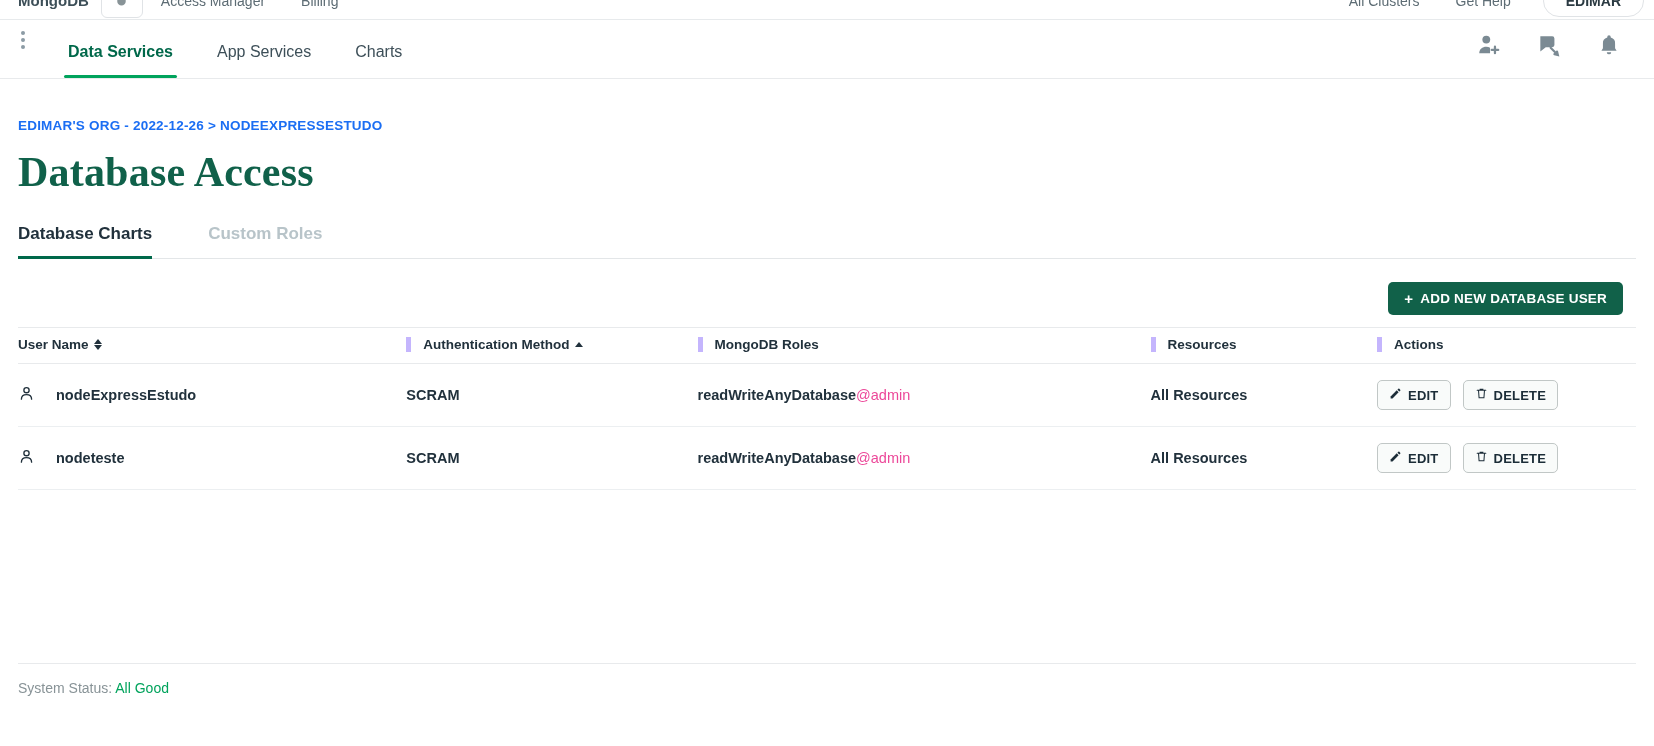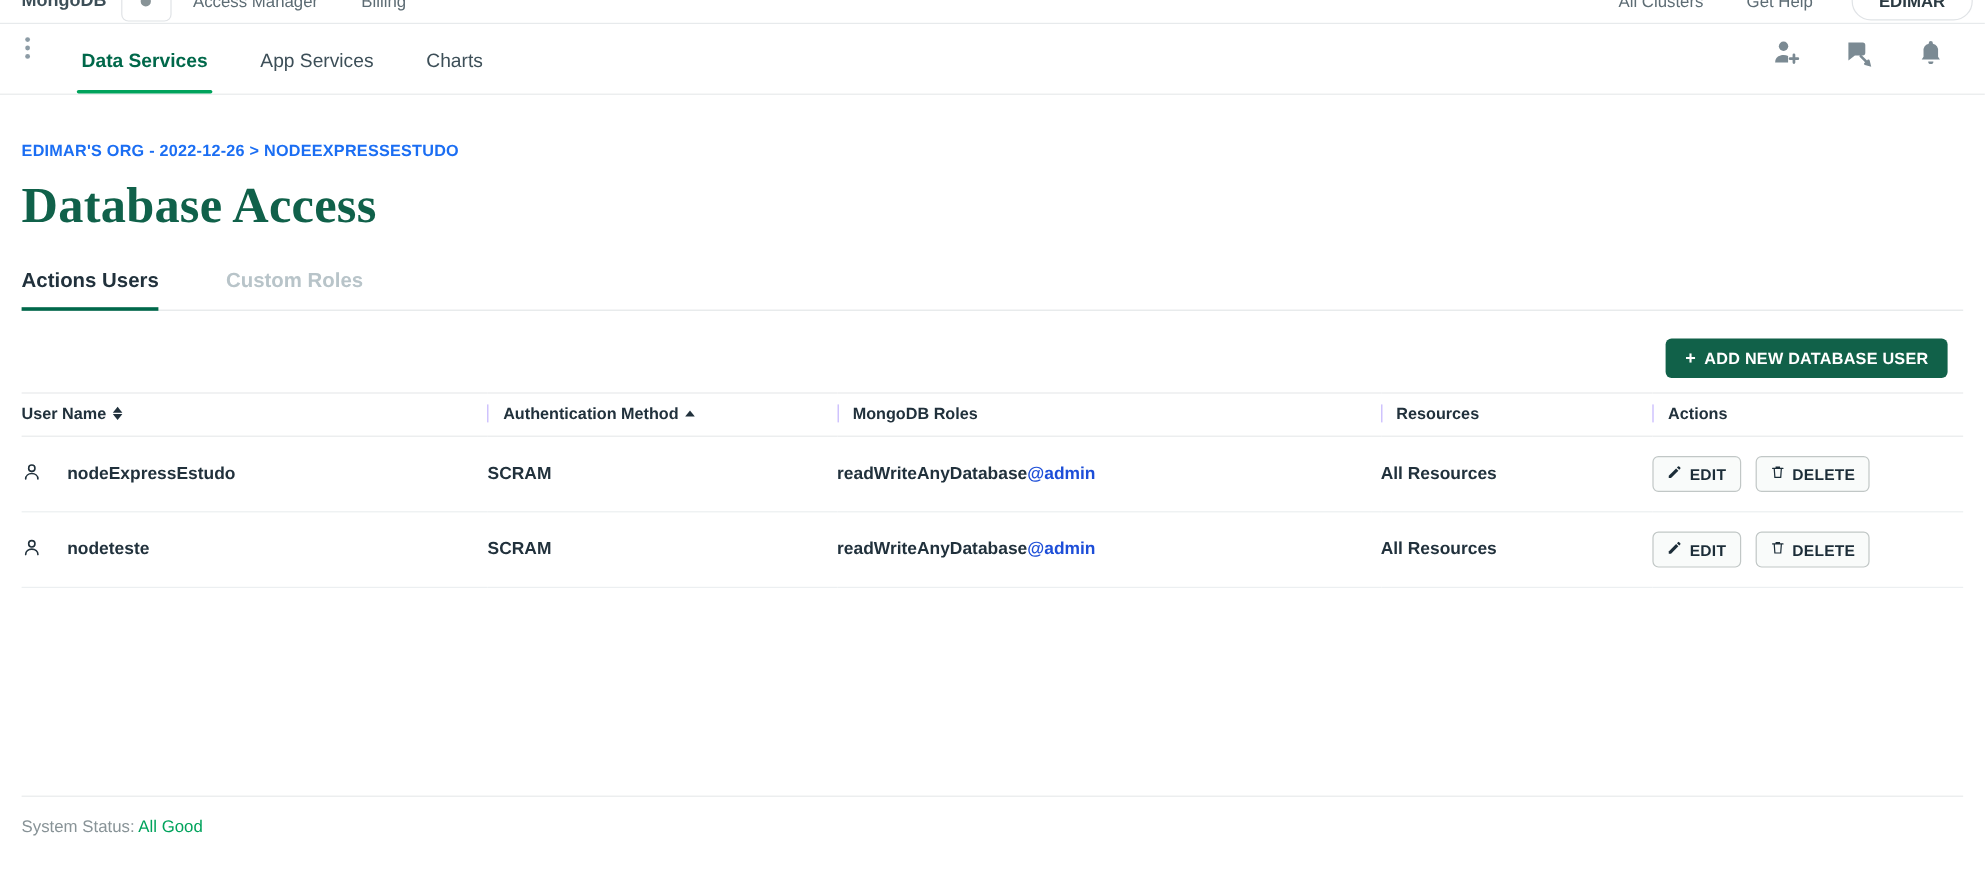--- a/index.html
+++ b/index.html
@@ -173,38 +173,38 @@
     text-align: right;
     font-size: 13.5px;
     font-weight: 700;
     color: #21313c;
     padding: 9px 0 11px 0;
     border-top: 1px solid #e8eaec;
     border-bottom: 1px solid #e8eaec;
     white-space: nowrap;
   }
   table.users thead th .thcell { display: flex; align-items: center; gap: 5px; padding-left: 12px; }
-  table.users thead th.colsep .thcell { border-left: 1px solid #c4b5fd; }
+  table.users thead th.colsep .thcell { border-left: 5px solid #c4b5fd; }
   table.users thead th:first-child .thcell { padding-left: 0; }
 
   .sort-both { display: inline-flex; flex-direction: column; gap: 1px; line-height: 0; }
   .tri-up { width: 0; height: 0; border-left: 4px solid transparent; border-right: 4px solid transparent; border-bottom: 5px solid #21313c; }
   .tri-dn { width: 0; height: 0; border-left: 4px solid transparent; border-right: 4px solid transparent; border-top: 5px solid #21313c; }
 
   table.users tbody td {
     font-size: 14.5px;
     color: #21313c;
     padding: 16px 0;
     border-bottom: 1px solid #eceff1;
     vertical-align: middle;
   }
   .username-cell { display: flex; align-items: center; gap: 21px; font-weight: 700; }
   td.pad { padding-left: 12px; }
   .role-main { font-weight: 700; color: #21313c; }
-  .role-db { color: #1d4ed8; font-weight: 700; }
+  .role-db { color: #ec4899; font-weight: 400; }
   .resources { font-weight: 700; }
 
   .actions-cell { text-align: left; }
   .act-btn {
     display: inline-flex; align-items: center; gap: 6px;
     border: 1px solid #c1c7c6;
     background: #f9fbfa;
     border-radius: 5px;
     font-size: 13px;
     font-weight: 700;
@@ -287,21 +287,21 @@
 </div>
 
 <div class="page">
   <div class="inner">
 
     <div class="breadcrumb">EDIMAR'S ORG - 2022-12-26 &gt; NODEEXPRESSESTUDO</div>
 
     <h1 class="page-title">Database Access</h1>
 
     <div class="subtabs">
-      <div class="subtab active">Actions Users</div>
+      <div class="subtab active">Database Charts</div>
       <div class="subtab inactive">Custom Roles</div>
     </div>
 
     <div class="addrow">
       <button class="add-btn">
         <span class="plus">+</span>
         <span>ADD NEW DATABASE USER</span>
       </button>
     </div>
 

